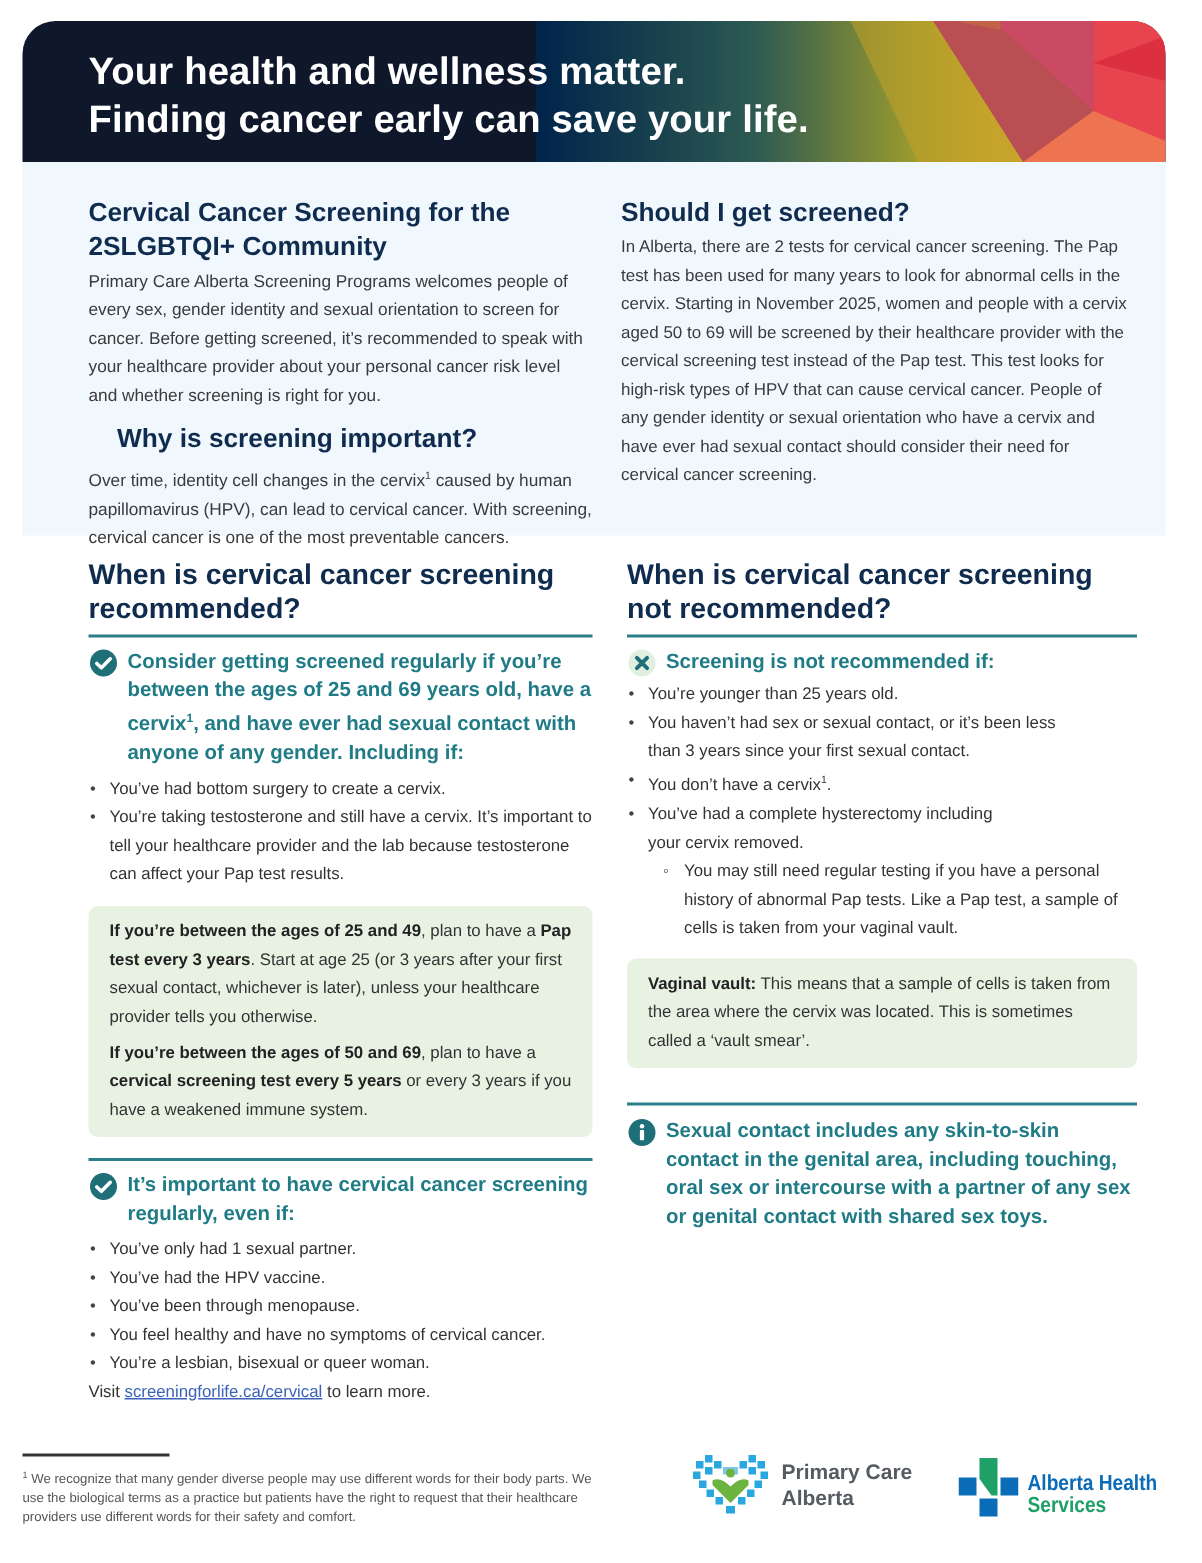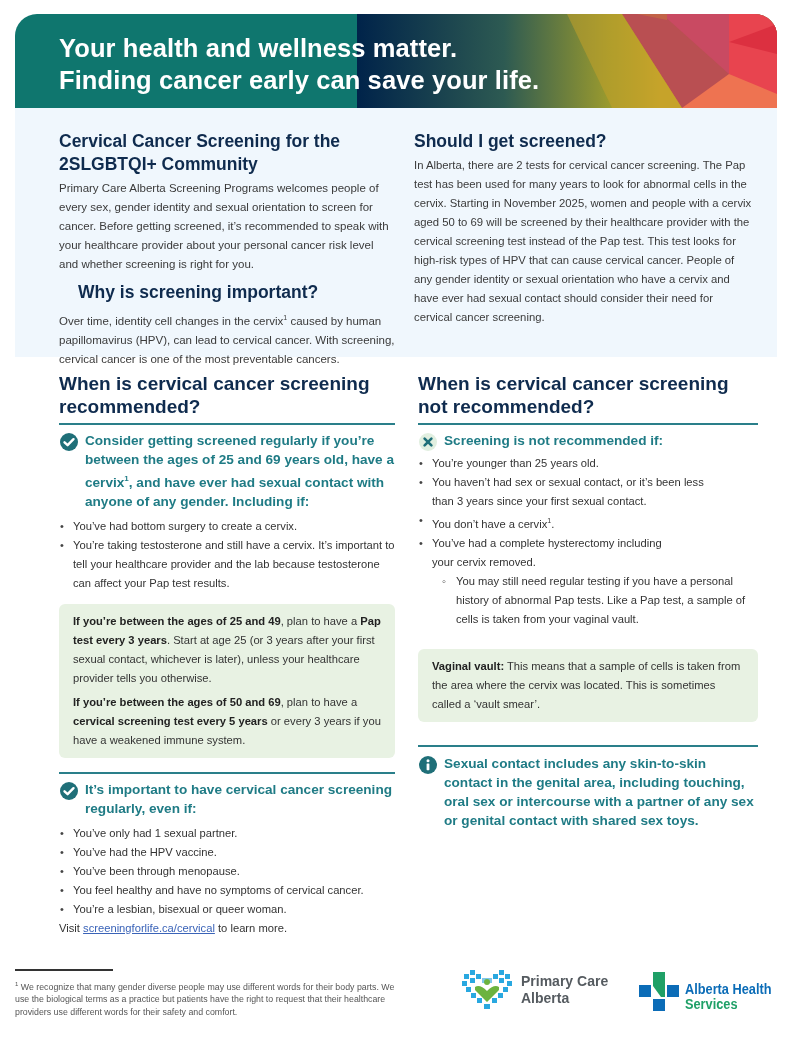--- a/index.html
+++ b/index.html
@@ -2,21 +2,21 @@
 <html><head>
 <meta charset="utf-8">
 <style>
   * { box-sizing: border-box; margin: 0; padding: 0; }
   html, body { width: 801px; height: 1042px; background: #ffffff; overflow: hidden; }
   body { font-family: "Liberation Sans", sans-serif; color: #333333; position: relative; }
 
   .banner {
     position: absolute; left: 15px; top: 14px; width: 762px; height: 94px;
     border-radius: 22px 22px 0 0; overflow: hidden;
-    background: #0f766e;
+    background: #0f172a;
   }
   .banner svg.deco { position: absolute; right: 0; top: 0; }
   .banner .lines { position: absolute; left: 44px; top: 18px; color: #fff; font-weight: bold; font-size: 25.5px; line-height: 32px; letter-spacing: 0.1px; }
 
   .intro {
     position: absolute; left: 15px; top: 108px; width: 762px; height: 249px;
     background: #f0f7fd;
   }
   .h2 { font-weight: bold; color: #0f2b4e; font-size: 17.5px; line-height: 23px; margin-top: 10px; }
   .p { font-size: 11.5px; line-height: 19px; color: #3a3a3a; }
@@ -148,21 +148,21 @@
     </svg>
     <div class="txt">Screening is not recommended if:</div>
   </div>
   <ul class="bul" style="margin-top:2px;">
     <li>You’re younger than 25 years old.</li>
     <li style="padding-right:40px;">You haven’t had sex or sexual contact, or it’s been less than 3 years since your first sexual contact.</li>
     <li><span>You don’t have a cervix</span><sup style="font-size:7px;">1</sup><span>.</span></li>
     <li style="padding-right:90px;">You’ve had a complete hysterectomy including your cervix removed.</li>
     <li class="sub">You may still need regular testing if you have a personal history of abnormal Pap tests. Like a Pap test, a sample of cells is taken from your vaginal vault.</li>
   </ul>
-  <div class="greenbox" style="margin-top:20px;">
+  <div class="greenbox" style="margin-top:10px;">
     <p><b>Vaginal vault:</b><span> This means that a sample of cells is taken from the area where the cervix was located. This is sometimes called a ‘vault smear’.</span></p>
   </div>
   <div class="rule" style="margin-top:23px;"></div>
   <div class="callout" style="margin-top:7px;">
     <svg class="ico" viewBox="0 0 20 20" width="20" height="20">
       <circle cx="10" cy="10" r="9" fill="#1f6f78"></circle>
       <circle cx="10" cy="5.8" r="1.5" fill="#fff"></circle>
       <rect x="8.6" y="8.4" width="2.8" height="6.8" rx="0.6" fill="#fff"></rect>
     </svg>
     <div class="txt">Sexual contact includes any skin-to-skin contact in the genital area, including touching, oral sex or intercourse with a partner of any sex or genital contact with shared sex toys.</div>

